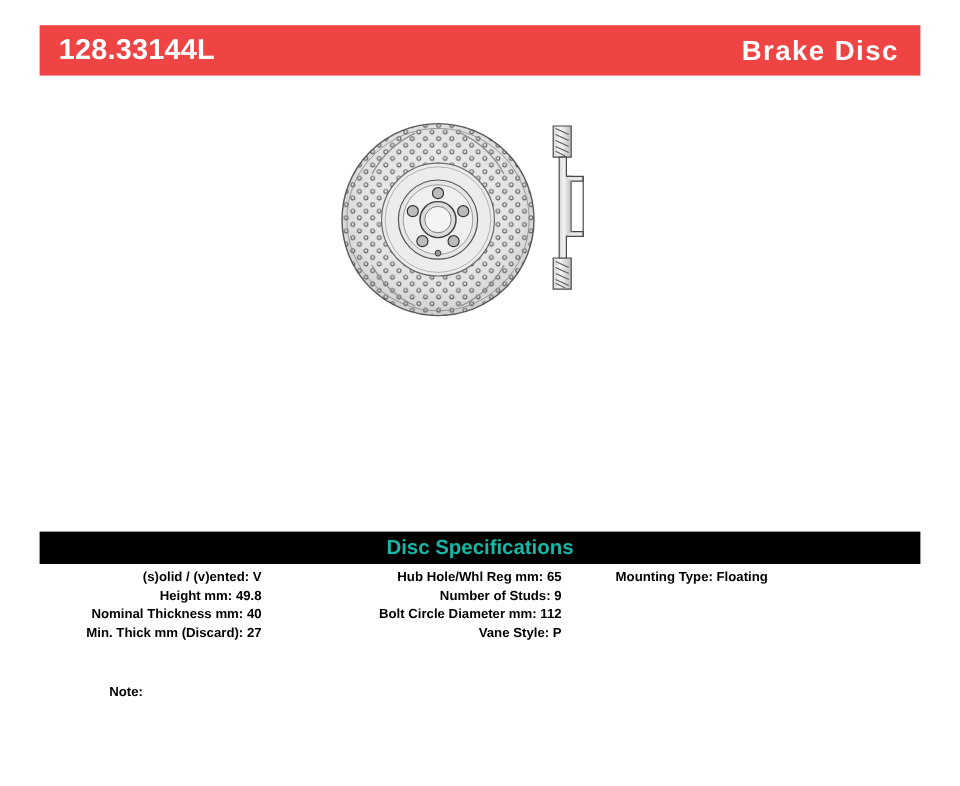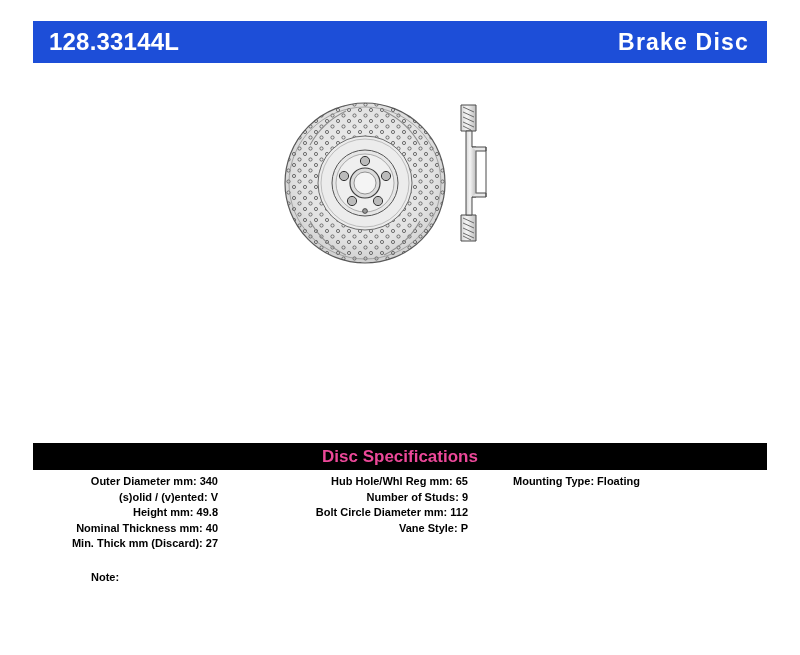--- a/index.html
+++ b/index.html
@@ -16,21 +16,21 @@
     overflow: hidden;
   }
 
   
   .header-bar {
     position: absolute;
     left: 33px;
     top: 21px;
     width: 734px;
     height: 42px;
-    background: #1d4ed8;
+    background: #ef4444;
     color: #ffffff;
     display: flex;
     align-items: center;
     justify-content: space-between;
     box-sizing: border-box;
     padding: 0 18px 0 16px;
   }
   .part-number {
     font-size: 24px;
     font-weight: bold;
@@ -57,21 +57,21 @@
   }
 
   
   .spec-header {
     position: absolute;
     left: 33px;
     top: 443px;
     width: 734px;
     height: 27px;
     background: #000000;
-    color: #ec4899;
+    color: #14b8a6;
     text-align: center;
     font-size: 17px;
     font-weight: bold;
     line-height: 27px;
   }
 
   .spec-body {
     position: absolute;
     left: 33px;
     top: 474px;
@@ -196,21 +196,20 @@
       <line x1="206" y1="62" x2="206" y2="112" stroke="#4a4a4a" stroke-width="1"></line>
       <line x1="196" y1="66" x2="196" y2="108" stroke="#9a9a9a" stroke-width="0.6"></line>
     </g>
   </svg>
 </div>
 
 <div class="spec-header">Disc Specifications</div>
 
 <div class="spec-body">
   <div class="col col-left">
-    <div class="spec-line">Outer Diameter mm: 340</div>
     <div class="spec-line">(s)olid / (v)ented: V</div>
     <div class="spec-line">Height mm: 49.8</div>
     <div class="spec-line">Nominal Thickness mm: 40</div>
     <div class="spec-line">Min. Thick mm (Discard): 27</div>
   </div>
 
   <div class="col col-mid">
     <div class="spec-line">Hub Hole/Whl Reg mm: 65</div>
     <div class="spec-line">Number of Studs: 9</div>
     <div class="spec-line">Bolt Circle Diameter mm: 112</div>

